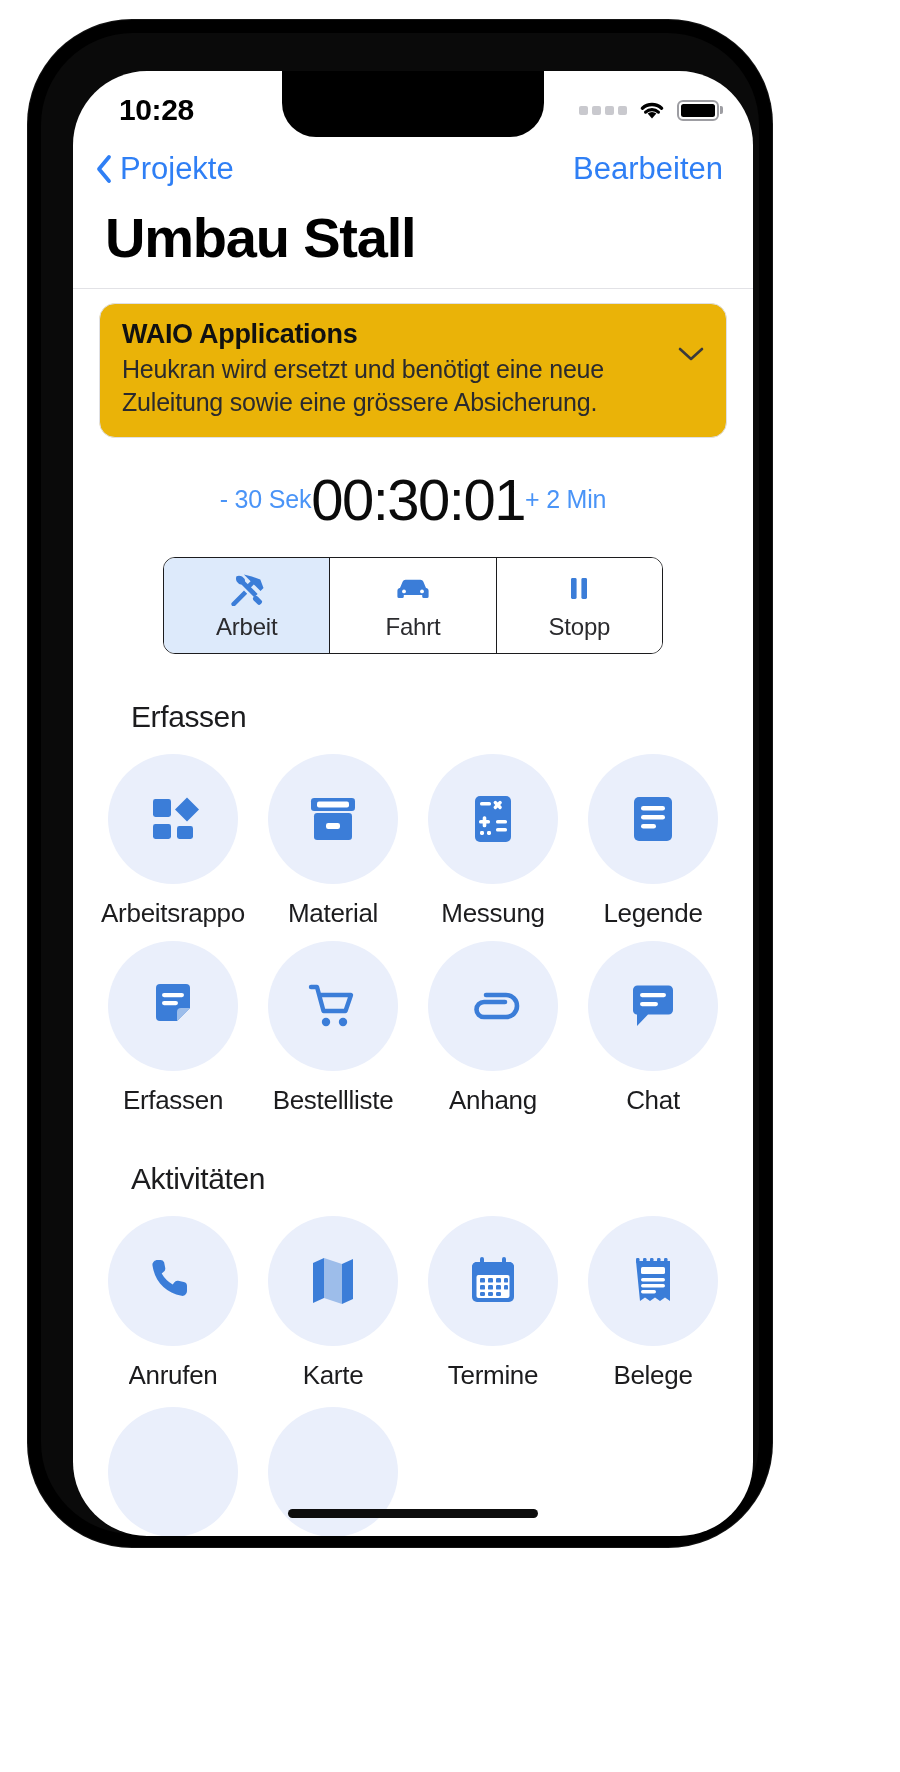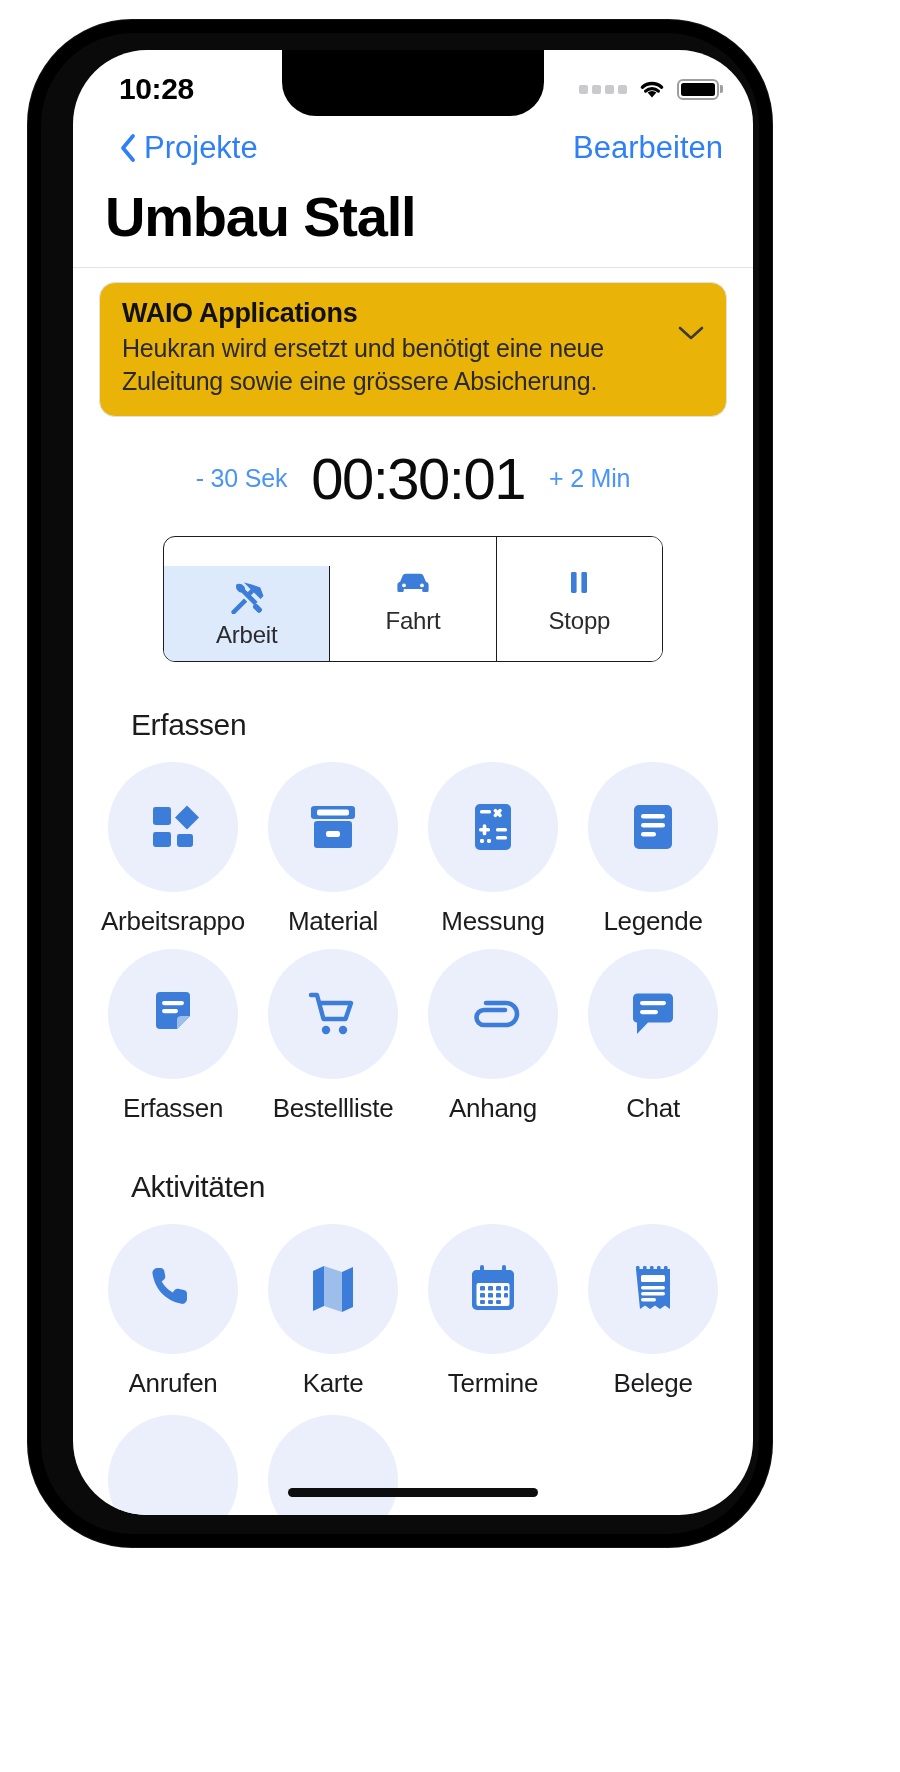--- a/index.html
+++ b/index.html
@@ -26,21 +26,21 @@
   }
   .phone-bezel {
     position: absolute;
     left: 13px; top: 13px;
     width: 718px; height: 1501px;
     background: #0a0a0a;
     border-radius: 92px;
   }
   .screen {
     position: absolute;
-    left: 32px; top: 17px;
+    left: 32px; top: 38px;
     width: 680px; height: 1465px;
     background: #ffffff;
     border-radius: 74px;
     overflow: hidden;
     text-decoration: underline;
   }
   
   .btn-hw { position: absolute; background: #0b0b0b; border-radius: 3px; }
   .btn-silent { left: 22px; top: 270px; width: 8px; height: 54px; }
   .btn-volup  { left: 22px; top: 370px; width: 8px; height: 94px; }
@@ -94,21 +94,21 @@
     background: #9d9da2;
   }
   .battery-fill {
     height: 100%; width: 100%;
     background: #000000; border-radius: 2.5px;
   }
 
   
   .navbar {
     display: flex; align-items: center; justify-content: space-between;
-    padding: 16px 30px 8px 46px;
+    padding: 16px 30px 8px 22px;
   }
   .nav-back {
     display: flex; align-items: center; gap: 8px;
     color: #2f7ff5; font-size: 31px;
     cursor: pointer;
   }
   .chev-left { width: 17px; height: 30px; flex: 0 0 auto; }
   .nav-edit { color: #2f7ff5; font-size: 31px; cursor: pointer; }
 
   .large-title {
@@ -139,21 +139,21 @@
     color: #2a2a2e; letter-spacing: -0.2px;
   }
   .chev-down {
     width: 30px; height: 18px;
     margin: 26px 2px 0 14px; flex: 0 0 auto;
   }
 
   
   .timer-row {
     display: flex; align-items: center; justify-content: center;
-    gap: 24px; padding: 28px 26px 24px 26px;
+    padding: 28px 26px 24px 26px;
   }
   .timer-adj {
     color: #4a94f7; font-size: 25px;
     white-space: nowrap; cursor: pointer;
     letter-spacing: -0.2px;
   }
   .timer-val {
     font-size: 58px; color: #0b0b0b;
     letter-spacing: -1.5px; white-space: nowrap;
   }
@@ -171,21 +171,21 @@
     flex: 1 1 0;
     display: flex; flex-direction: column;
     align-items: center; justify-content: center;
     gap: 7px;
     padding: 14px 4px 12px 4px;
     background: #ffffff;
     border-right: 1.6px solid #1c1c1e;
     cursor: pointer;
   }
   .seg:last-child { border-right: none; }
-  .seg.selected { background: #ddeafb; margin-top: 29px; }
+  .seg.selected { background: #ddeafb; }
   .seg-icon { width: 42px; height: 34px; display: block; }
   .seg-label {
     font-size: 24px; color: #2b2b2e;
     letter-spacing: -0.2px;
   }
 
   
   .section-title {
     padding: 46px 32px 4px 32px;
     font-size: 30px; color: #1c1c1e;

